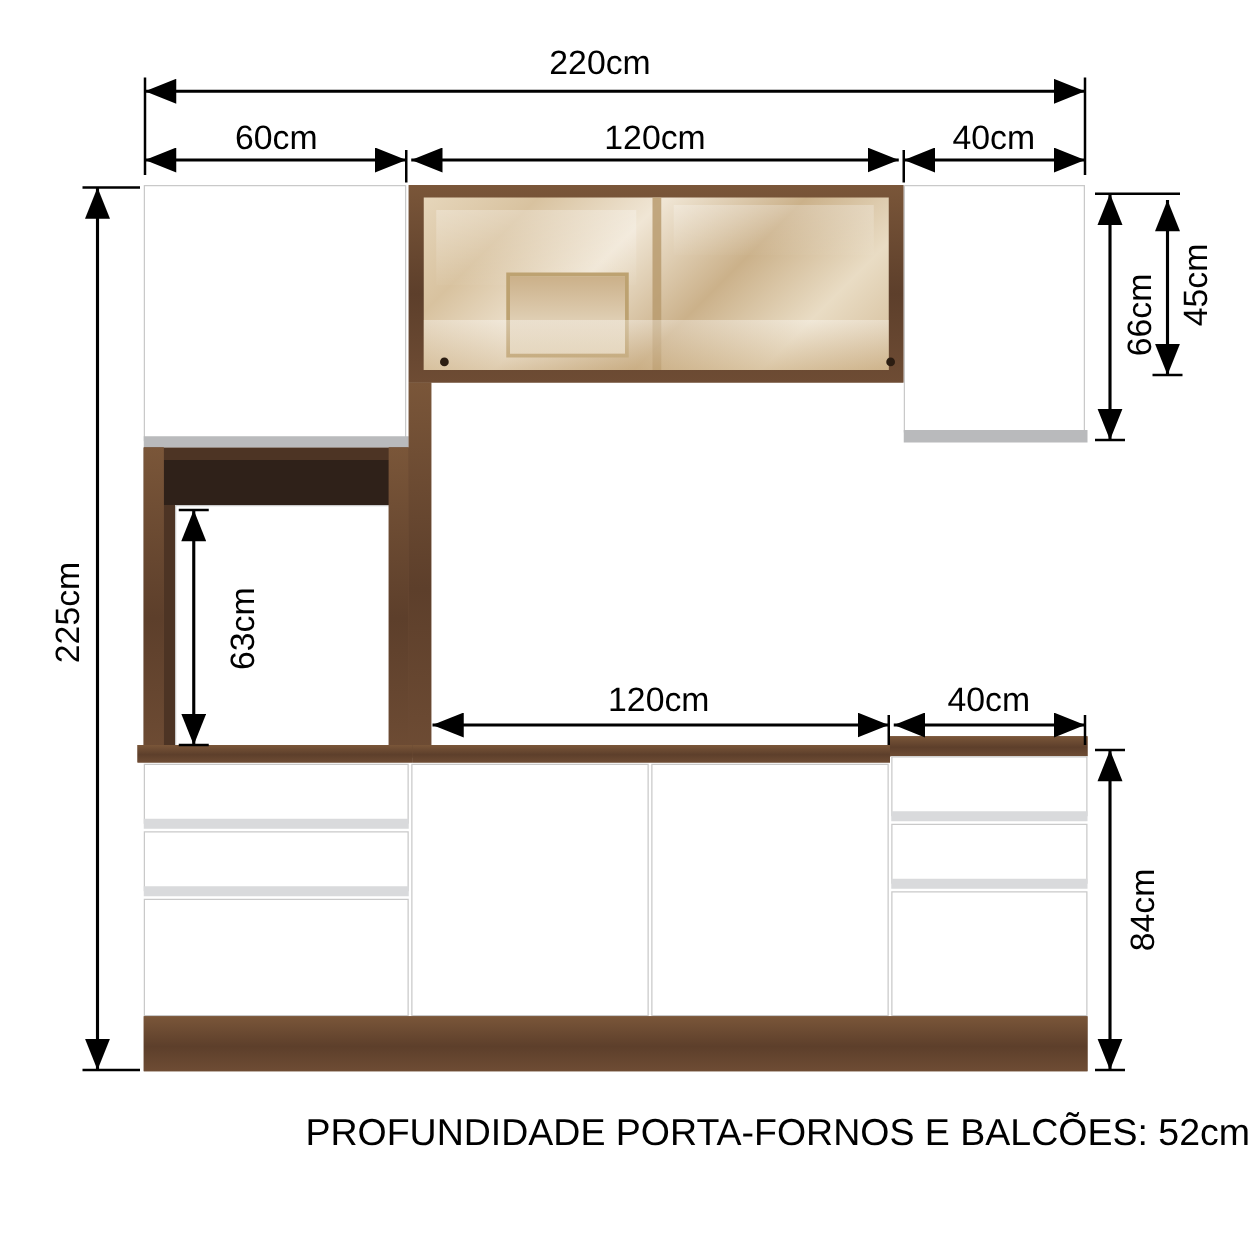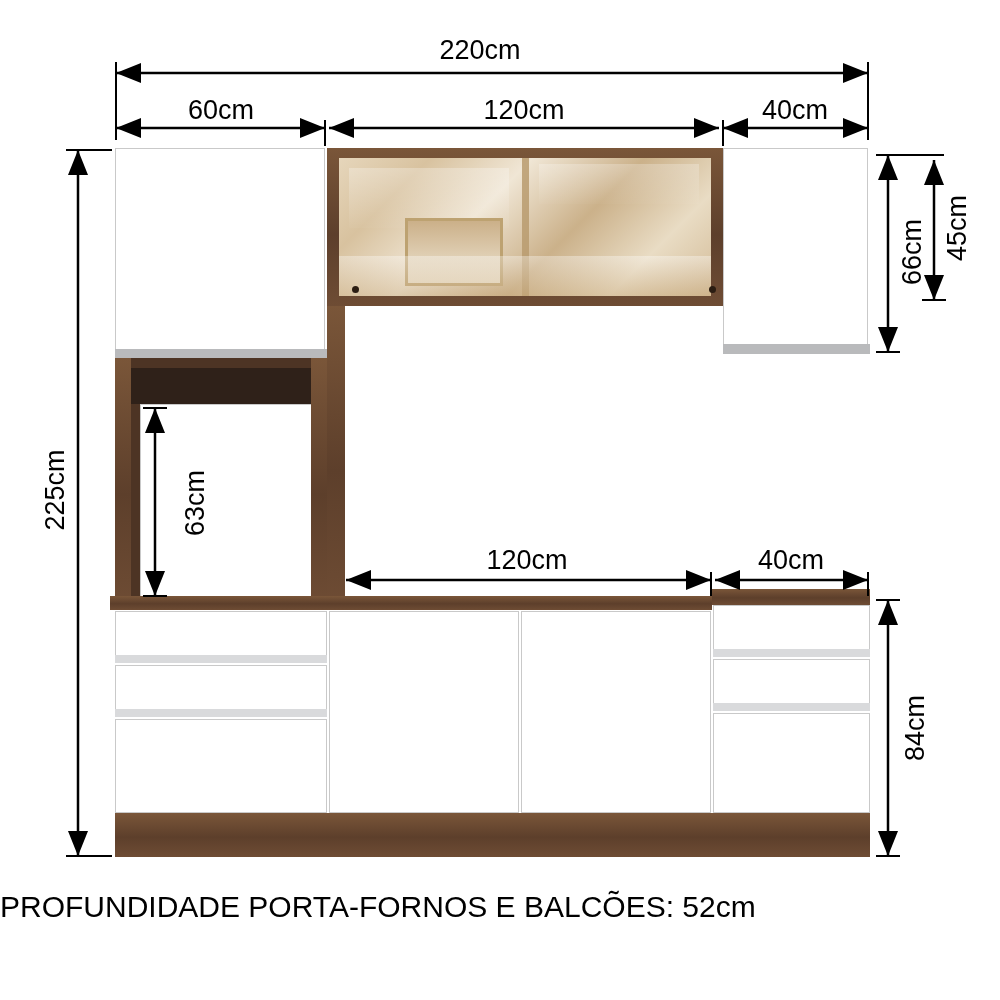--- a/index.html
+++ b/index.html
@@ -27,21 +27,21 @@
     letter-spacing: 0px;
   }
   .dim-label.vert {
     transform-origin: 50% 50%;
     transform: rotate(-90deg);
   }
   .caption {
     position: absolute;
     left: 0;
     width: 1000px;
-    text-align: left;
+    text-align: right;
     font-size: 30px;
     color: #000;
     white-space: nowrap;
   }
 
   
   .panel {
     position: absolute;
     box-sizing: border-box;
   }

